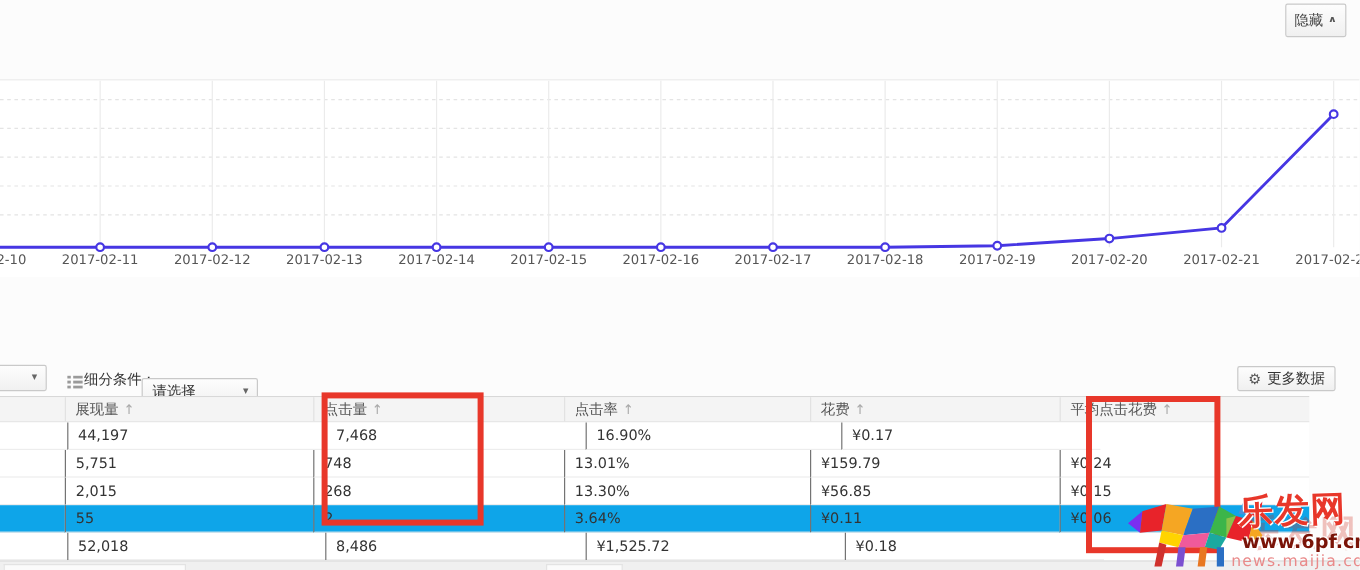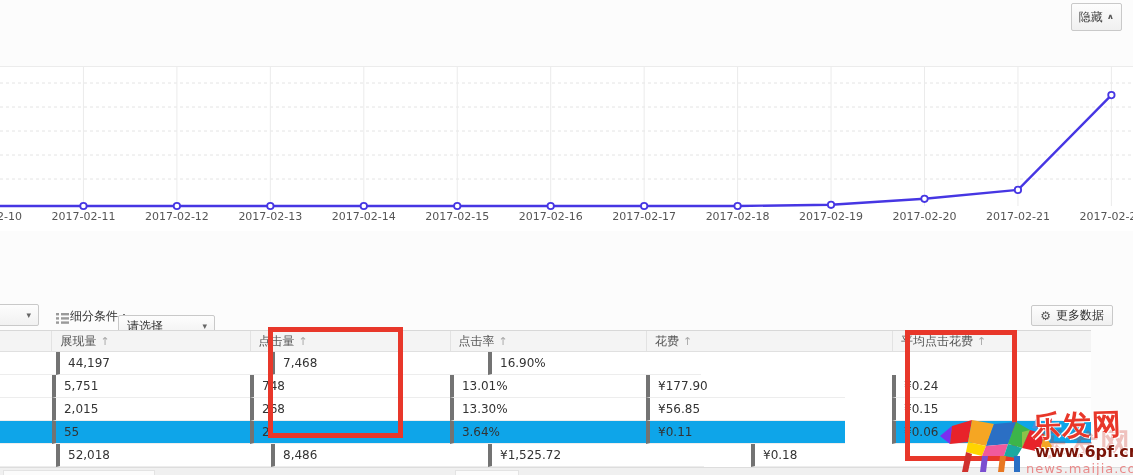--- a/index.html
+++ b/index.html
@@ -38,24 +38,24 @@
 
   
   .table { position:absolute; top:330px; left:0; width:1091px; background:#fff; }
   .thead { display:flex; background:#f4f4f4; border-top:1px solid #d8d8d8; border-bottom:1px solid #e0e0e0; }
   .th { height:20px; line-height:20px; font-size:12px; color:#555; padding-left:8px;
     background:#f4f4f4; border-left:1px solid #e2e2e2; cursor:pointer; white-space:nowrap; }
   .th:first-child { border-left:none; padding-left:0; }
   .sort { color:#a9a9a9; margin-left:4px; font-size:11px; }
   .tr { display:flex; background:#fff; }
   .td { height:23px; line-height:22px; font-size:12px; color:#333; padding-left:8px;
-    border-bottom:1px solid #ededed; border-left:4px solid #737373; white-space:nowrap; }
+    border-bottom:1px solid #ededed; border-left:1px solid #737373; white-space:nowrap; }
   .td:first-child { border-left:none; }
   .tr.hl .td { background:#0ea5e9; }
-  .c0{width:56px;} .c1{width:215px;} .c2{width:217px;} .c3{width:213px;} .c4{width:216px;} .c5{width:216px;margin-left:47px;}
+  .c0{width:56px;} .c1{width:215px;} .c2{width:217px;} .c3{width:213px;} .c4{width:216px;} .c5{width:216px;}
 
   
   .tfoot { position:absolute; top:467px; left:0; width:1133px; height:8px; background:#f0f0f0; border-top:1px solid #ddd; }
   .pg-stub { position:absolute; top:2px; height:6px; background:#fbfbfb; border:1px solid #e3e3e3; border-bottom:none; }
   .pg-stub.a { left:3px; width:152px; }
   .pg-stub.b { left:455px; width:64px; }
 
   
   .hlbox { position:absolute; border:5px solid #e8372a; z-index:40; pointer-events:none; }
   .hlbox.clicks { left:268px; top:327px; width:135px; height:111px; }
@@ -165,27 +165,28 @@
         <div class="th c3"><span>点击率</span><span class="sort">↑</span></div>
         <div class="th c4"><span>花费</span><span class="sort">↑</span></div>
         <div class="th c5"><span>平均点击花费</span><span class="sort">↑</span></div>
       </div>
     <div>
         <div class="tr">
           <div class="td c0"></div>
           <div class="td c1">44,197</div>
           <div class="td c2">7,468</div>
           <div class="td c3">16.90%</div>
+          <div class="td c5">¥0.17</div>
         </div>
         <div class="tr">
           <div class="td c0"></div>
           <div class="td c1">5,751</div>
           <div class="td c2">748</div>
           <div class="td c3">13.01%</div>
-          <div class="td c4">¥177.90</div>
+          <div class="td c4">¥159.79</div>
           <div class="td c5">¥0.24</div>
         </div>
         <div class="tr">
           <div class="td c0"></div>
           <div class="td c1">2,015</div>
           <div class="td c2">268</div>
           <div class="td c3">13.30%</div>
           <div class="td c4">¥56.85</div>
           <div class="td c5">¥0.15</div>
         </div>

